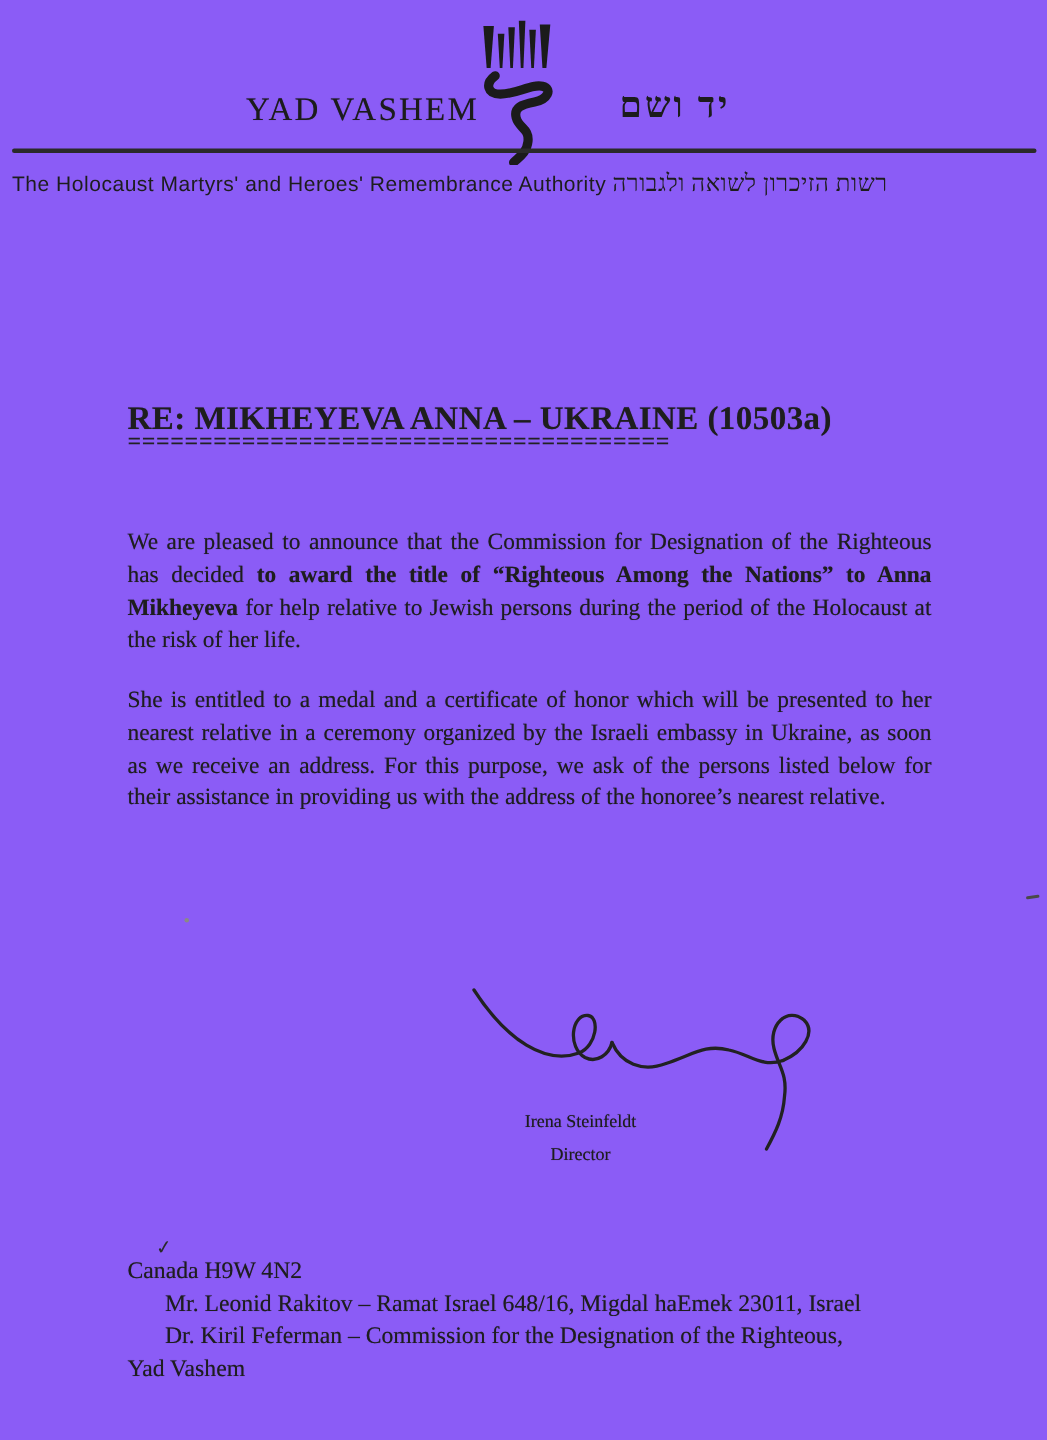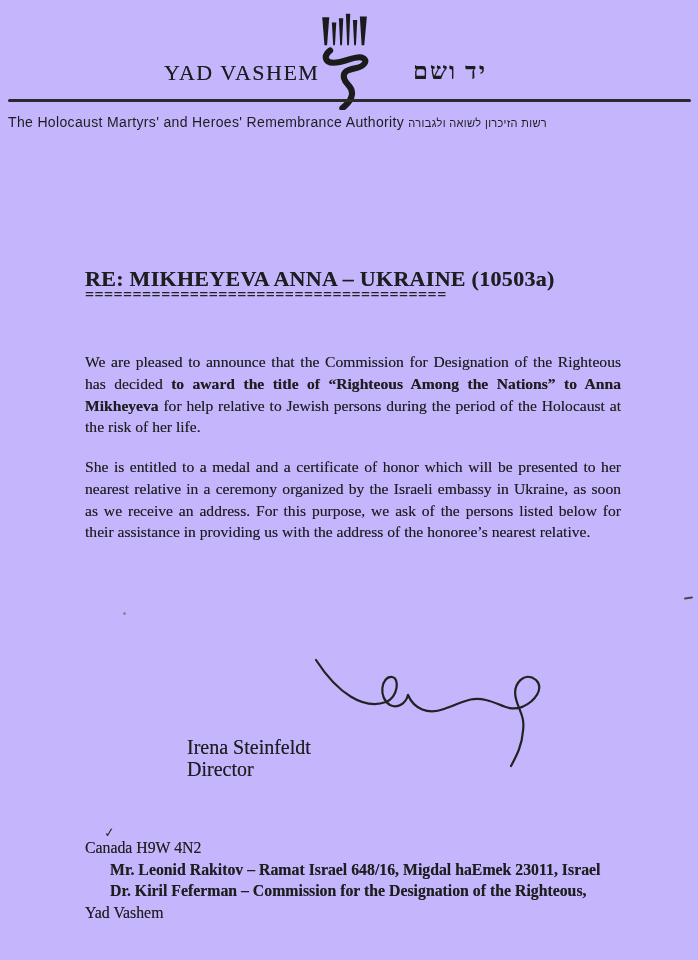--- a/index.html
+++ b/index.html
@@ -2,21 +2,21 @@
 <html><head>
 <meta charset="utf-8">
 <style>
   * { margin: 0; padding: 0; box-sizing: border-box; }
   html,body { background:#e8e8e8; }
   .page {
     position: relative;
     width: 698px;
     height: 960px;
     margin: 0 auto;
-    background: #c4b5fd;
+    background: #8b5cf6;
     overflow: hidden;
     font-family: "Liberation Serif", serif;
     color: #1e1e1e;
   }
   
   .brand-en {
     position: absolute; left: 164px; top: 60px;
     font-size: 22px; letter-spacing: 1.5px; color: #1c1c1c;
   }
   .logo { position: absolute; left: 317px; top: 12px; width: 56px; height: 98px; }
@@ -29,21 +29,21 @@
   .rule {
     position: absolute; left: 8px; top: 99px; width: 683px; height: 3px;
     background: #2a2a2a; border-radius: 2px;
   }
   .tagline {
     position: absolute; left: 8px; top: 114px; width: 686px;
     font-family: "Liberation Sans", sans-serif;
     font-size: 14px; letter-spacing: 0.35px; color: #1d1d1d;
     white-space: nowrap;
   }
-  .tagline .he { font-family: Liberation Sans, sans-serif; font-size: 11px; }
+  .tagline .he { font-family: Liberation Serif, serif; font-size: 16px; }
   
   .scan-text { text-shadow: 0 0 0.45px rgba(20,20,20,0.55); }
   .dateline {
     position: absolute; left: 310px; top: 194px;
     font-size: 16px;
   }
   .subject {
     position: absolute; left: 85px; top: 266px;
     font-size: 22px; font-weight: bold; letter-spacing: 0.3px;
   }
@@ -59,33 +59,33 @@
   }
   .para strong { font-weight: 700; }
   .p1 { top: 351px; }
   .p2 { top: 456px; }
   .p3 { top: 576px; }
   
   .sig-svg { position: absolute; left: 310px; top: 652px; width: 260px; height: 126px; }
   .sig-svg svg { width: 100%; height: 100%; }
   .sig-block {
     position: absolute; left: 187px; top: 737px; width: 400px;
-    text-align: left; font-size: 20px; line-height: 21.5px; color: #1d1d1d;
+    text-align: center; font-size: 12px; line-height: 21.5px; color: #1d1d1d;
   }
   
   .cc-check {
     position: absolute; left: 104px; top: 825px;
     font-family: "DejaVu Sans", sans-serif;
     font-size: 13px; color: #2a2a2a; transform: rotate(-6deg);
   }
   .cc-block {
     position: absolute; left: 85px; top: 837px; width: 556px;
     font-size: 15.8px; line-height: 21.6px; color: #1e1e1e;
   }
-  .cc-line.indent { padding-left: 25px; font-weight: bold; }
+  .cc-line.indent { padding-left: 25px; }
   
   .artifact-dash {
     position: absolute; left: 684px; top: 597px; width: 9px; height: 2px;
     background: #4a4a4a; transform: rotate(-8deg); border-radius: 1px;
   }
   .artifact-dot {
     position: absolute; left: 123px; top: 612px; width: 3px; height: 3px;
     background: #8a8a85; border-radius: 50%;
   }
 </style>

